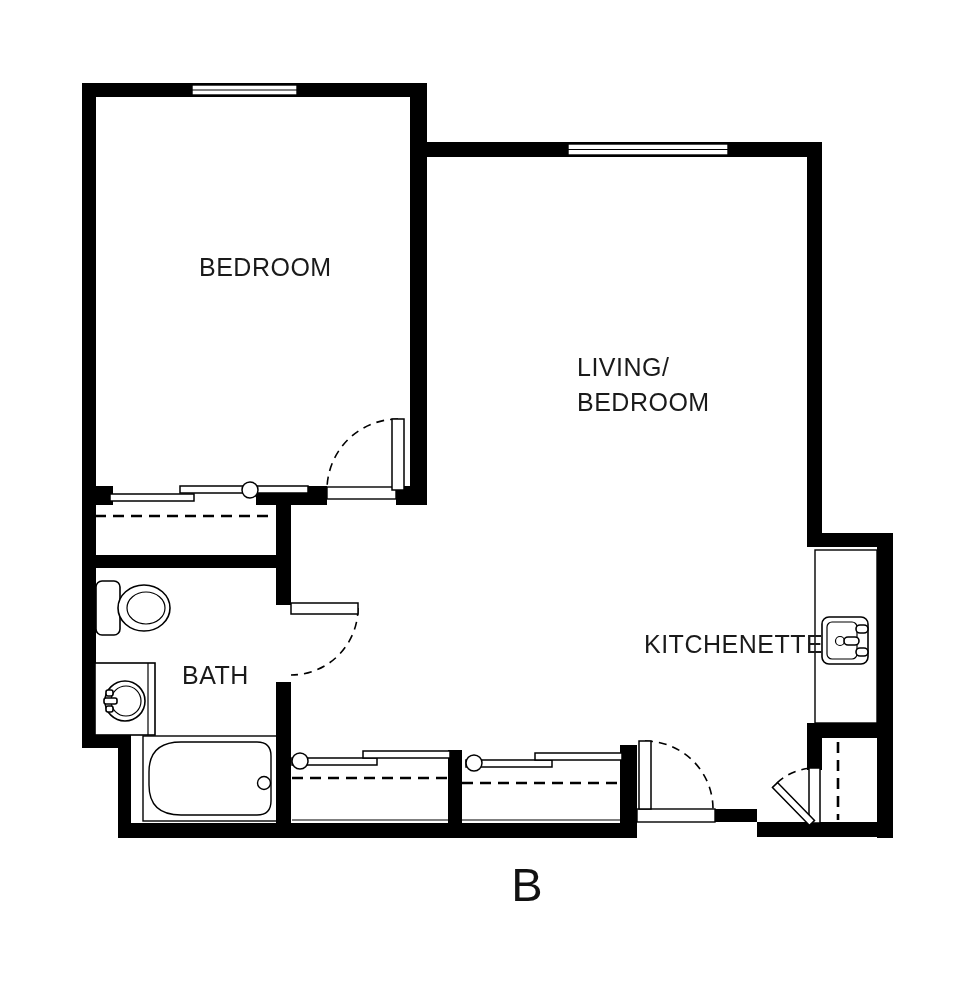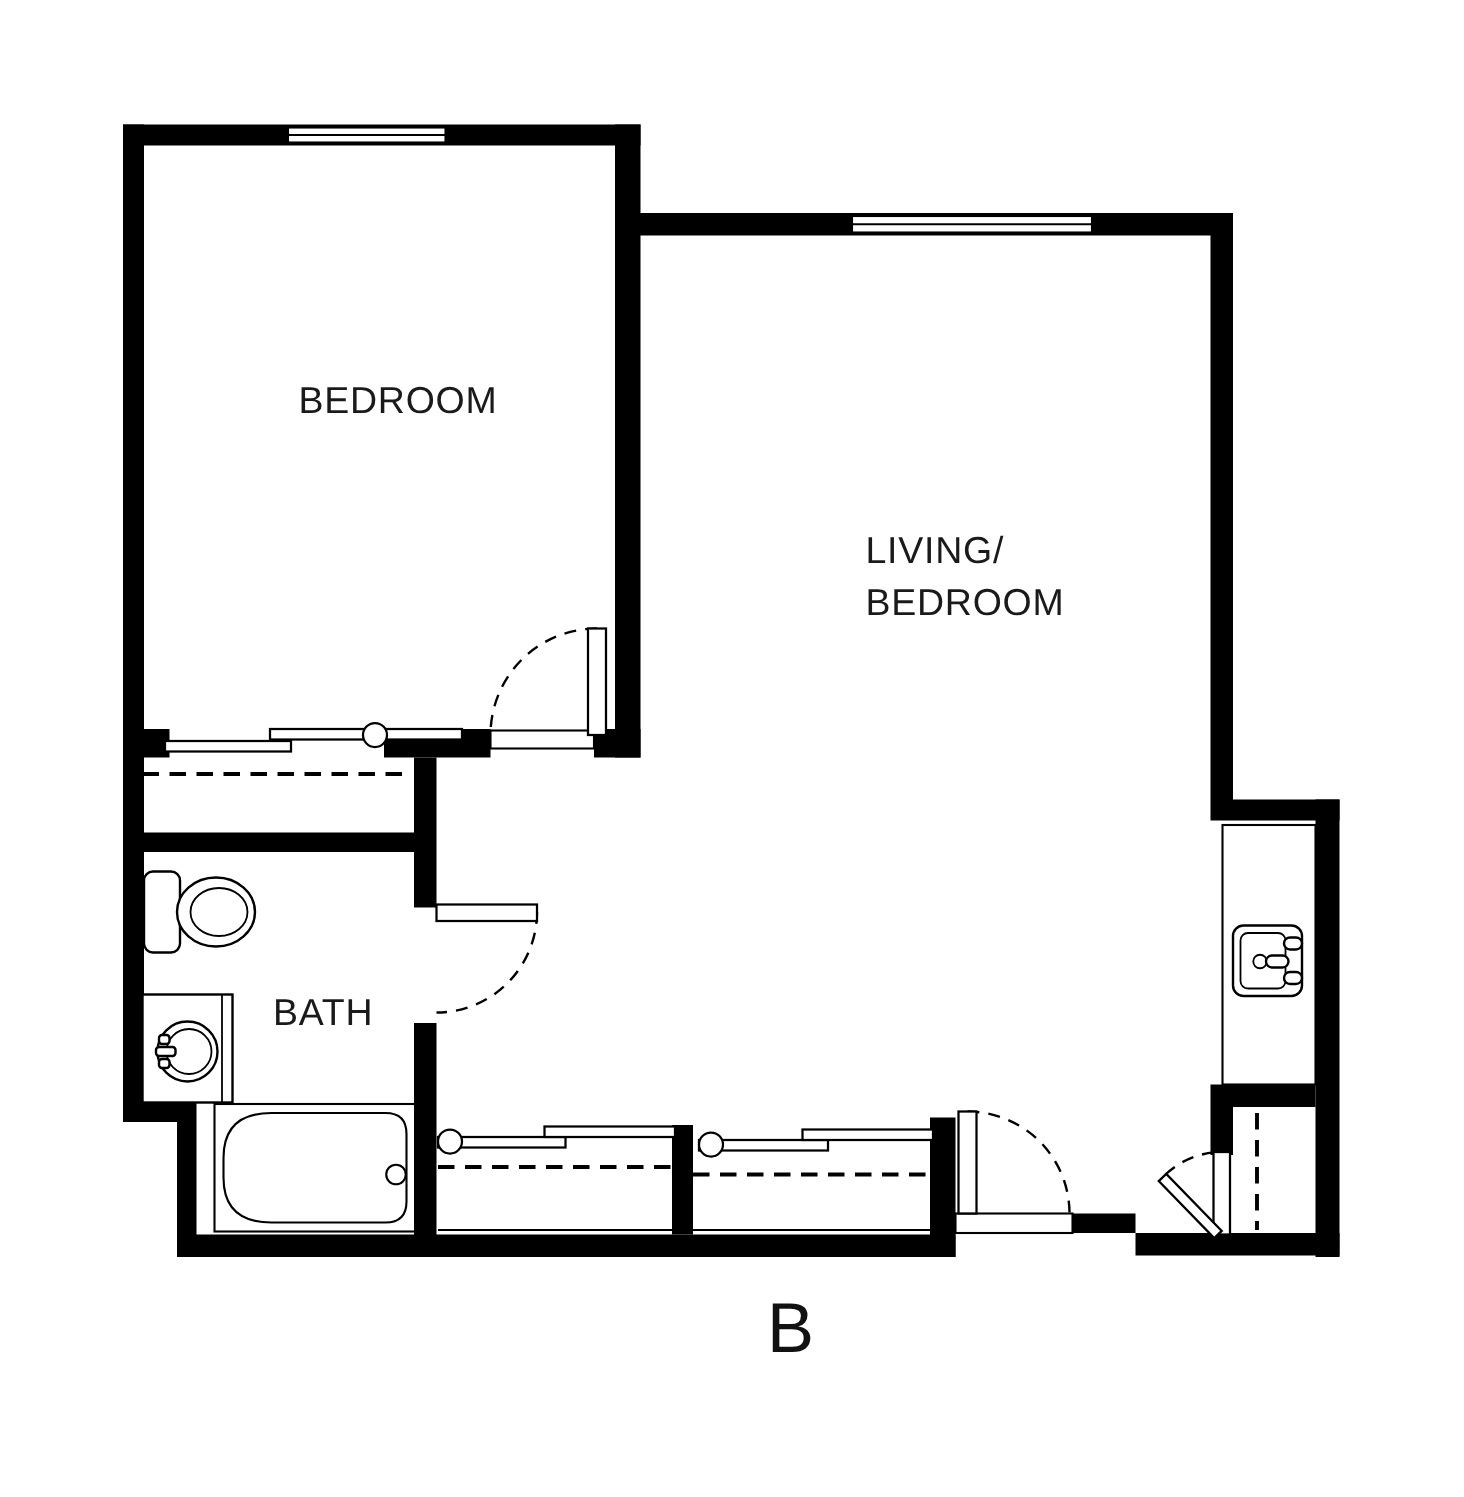--- a/index.html
+++ b/index.html
@@ -141,15 +141,16 @@
 
   <div class="label" style="left:199px; top:254px;">BEDROOM</div>
 
   <div class="label two-line" style="left:577px; top:350px;">
     <div>LIVING/</div>
     <div>BEDROOM</div>
   </div>
 
   <div class="label" style="left:182px; top:662px;">BATH</div>
 
+  <div class="label" style="left:644px; top:631px;">KITCHENETTE</div>
 
   <div class="unit-letter">B</div>
 </div>
 
 </body></html>

